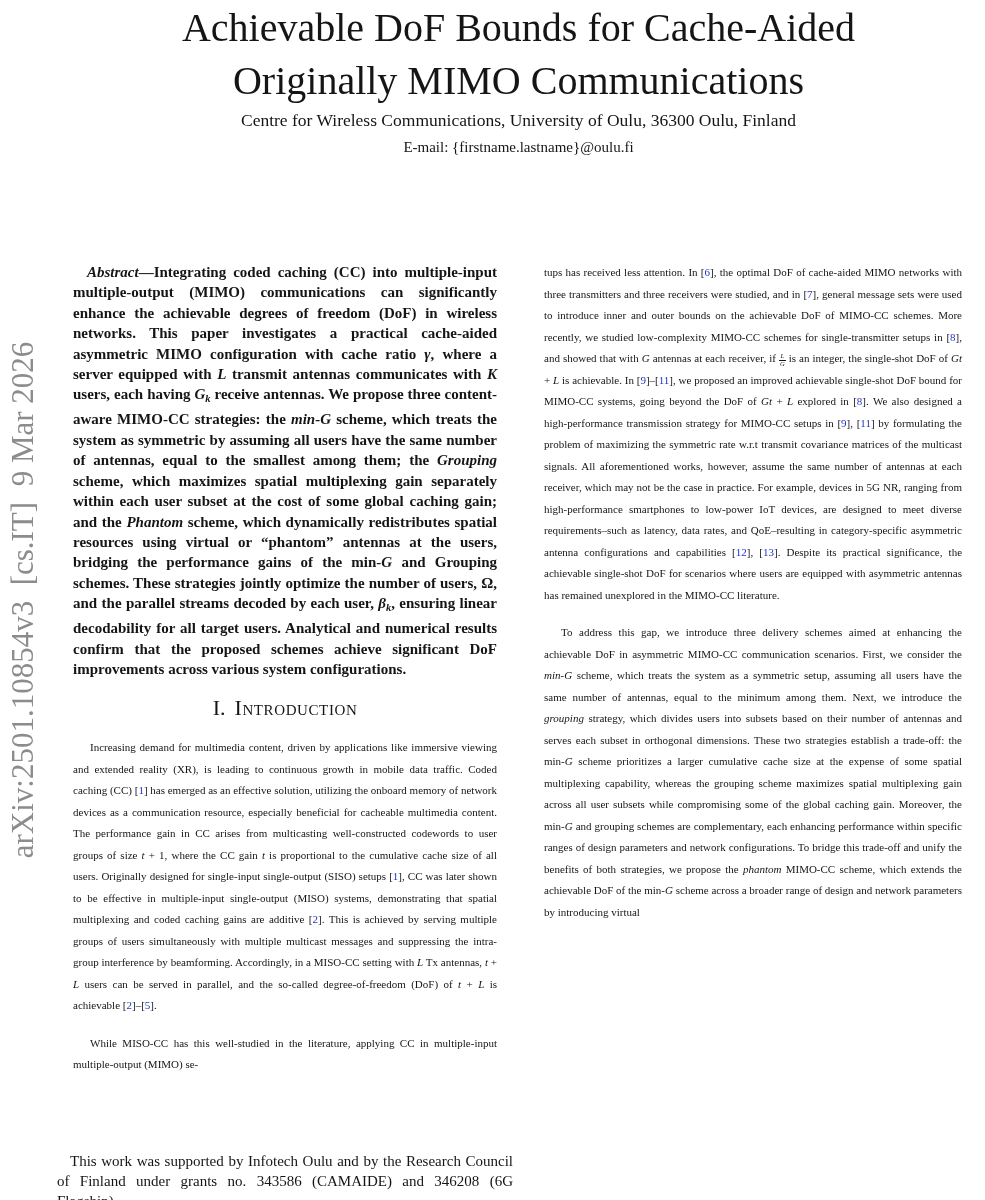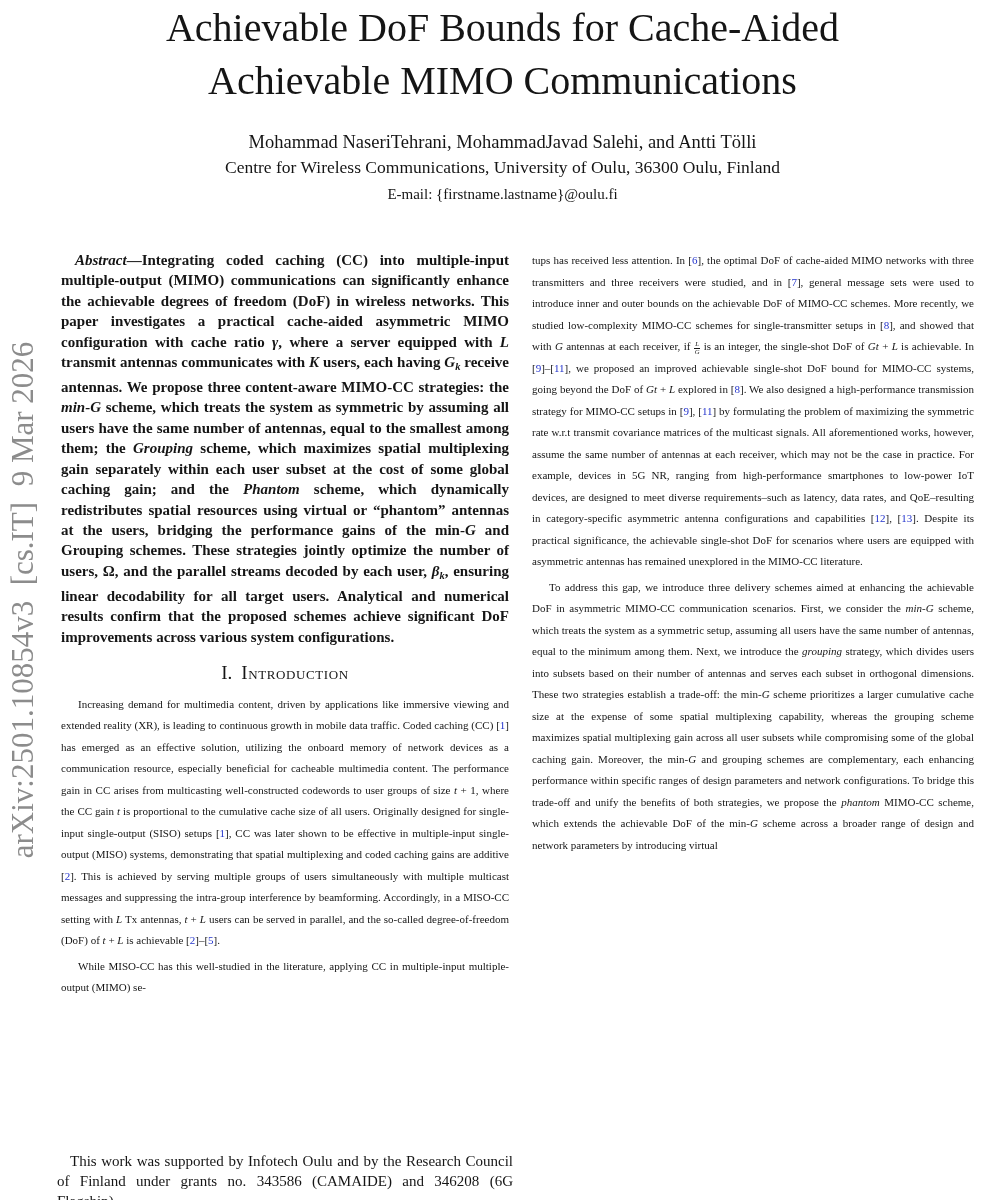--- a/index.html
+++ b/index.html
@@ -11,37 +11,37 @@
   .page { position:absolute; inset:0; }
 
   
   .watermark {
     position:absolute; left:-327px; top:580px; width:700px; height:40px;
     line-height:40px; transform:rotate(-90deg);
     font-size:31px; color:var(--wm,#8c8c8c); text-align:center; white-space:pre;
   }
 
   
-  .header { position:absolute; top:0; left:42px; width:921px; text-align:center; }
+  .header { position:absolute; top:0; left:58px; width:921px; text-align:center; }
   .title  { font-size:40px; line-height:53px; font-weight:400; padding-top:1px; }
   .authors { margin-top:24px; font-size:18.5px; line-height:23px; }
   .affiliation { margin-top:2px; font-size:17.5px; line-height:23px; }
   .email { margin-top:4px; font-size:15px; line-height:23px; }
 
   
   .col-left  { position:absolute; top:246px; left:57px;  width:456px; height:904px; overflow:hidden; text-align:justify; }
   .col-right { position:absolute; top:246px; left:528px; width:450px; height:954px; overflow:hidden; text-align:justify; }
 
-  p { margin:4px; }
+  p { margin:16px; }
   .abstract { font-weight:bold; font-size:15px; line-height:20.4px; text-indent:14px; }
   .body-para { font-size:11px; line-height:21.5px; text-indent:17px; }
   .no-indent { text-indent:0; }
 
   .section-heading {
-    margin:15px 0 10px; font-size:19px; font-weight:400;
+    margin:15px 0 10px; font-size:22px; font-weight:400;
     text-align:center; text-indent:0;
   }
   .sec-num { margin-right:9px; }
   .sc { font-variant:small-caps; letter-spacing:0.6px; }
 
   .footnote {
     position:absolute; top:1151px; left:57px; width:456px;
     font-size:15px; line-height:20px; text-align:justify; text-indent:13px;
     background:#ffffff;
   }
@@ -61,23 +61,22 @@
 </head>
 <body style="--cite: #2333cc; --wm: #8c8c8c;">
 
 <div class="page">
 
   <div class="watermark">arXiv:2501.10854v3  [cs.IT]  9 Mar 2026</div>
 
   <header class="header">
     <div class="title">
       <div>Achievable DoF Bounds for Cache-Aided</div>
-      <div>Achievable MIMO Communications</div>
+      <div>Originally MIMO Communications</div>
     </div>
-    <div class="authors">Mohammad NaseriTehrani, MohammadJavad Salehi, and Antti Tölli</div>
     <div class="affiliation">Centre for Wireless Communications, University of Oulu, 36300 Oulu, Finland</div>
     <div class="email">E-mail: {firstname.lastname}@oulu.fi</div>
   </header>
 
   <section class="col-left">
     <p class="abstract"><span class="bi">Abstract</span><span>—Integrating coded caching (CC) into multiple-input multiple-output (MIMO) communications can significantly enhance the achievable degrees of freedom (DoF) in wireless networks. This paper investigates a practical cache-aided asymmetric MIMO configuration with cache ratio </span><span class="i">γ</span><span>, where a server equipped with </span><span class="i">L</span><span> transmit antennas communicates with </span><span class="i">K</span><span> users, each having </span><span class="i">G</span><span class="sub">k</span><span> receive antennas. We propose three content-aware MIMO-CC strategies: the </span><span class="bi">min-G</span><span> scheme, which treats the system as symmetric by assuming all users have the same number of antennas, equal to the smallest among them; the </span><span class="bi">Grouping</span><span> scheme, which maximizes spatial multiplexing gain separately within each user subset at the cost of some global caching gain; and the </span><span class="bi">Phantom</span><span> scheme, which dynamically redistributes spatial resources using virtual or “phantom” antennas at the users, bridging the performance gains of the min-</span><span class="i">G</span><span> and Grouping schemes. These strategies jointly optimize the number of users, Ω, and the parallel streams decoded by each user, </span><span class="i">β</span><span class="sub">k</span><span>, ensuring linear decodability for all target users. Analytical and numerical results confirm that the proposed schemes achieve significant DoF improvements across various system configurations.</span></p>
     <h2 class="section-heading">
       <span class="sec-num">I.</span><span class="sc">Introduction</span>
     </h2>
     <p class="body-para"><span>Increasing demand for multimedia content, driven by applications like immersive viewing and extended reality (XR), is leading to continuous growth in mobile data traffic. Coded caching (CC) </span>[<span class="cite">1</span>]<span> has emerged as an effective solution, utilizing the onboard memory of network devices as a communication resource, especially beneficial for cacheable multimedia content. The performance gain in CC arises from multicasting well-constructed codewords to user groups of size </span><span class="i">t</span><span> + 1, where the CC gain </span><span class="i">t</span><span> is proportional to the cumulative cache size of all users. Originally designed for single-input single-output (SISO) setups </span>[<span class="cite">1</span>]<span>, CC was later shown to be effective in multiple-input single-output (MISO) systems, demonstrating that spatial multiplexing and coded caching gains are additive </span>[<span class="cite">2</span>]<span>. This is achieved by serving multiple groups of users simultaneously with multiple multicast messages and suppressing the intra-group interference by beamforming. Accordingly, in a MISO-CC setting with </span><span class="i">L</span><span> Tx antennas, </span><span class="i">t</span><span> + </span><span class="i">L</span><span> users can be served in parallel, and the so-called degree-of-freedom (DoF) of </span><span class="i">t</span><span> + </span><span class="i">L</span><span> is achievable </span>[<span class="cite">2</span>]<span>–</span>[<span class="cite">5</span>]<span>.</span></p>

